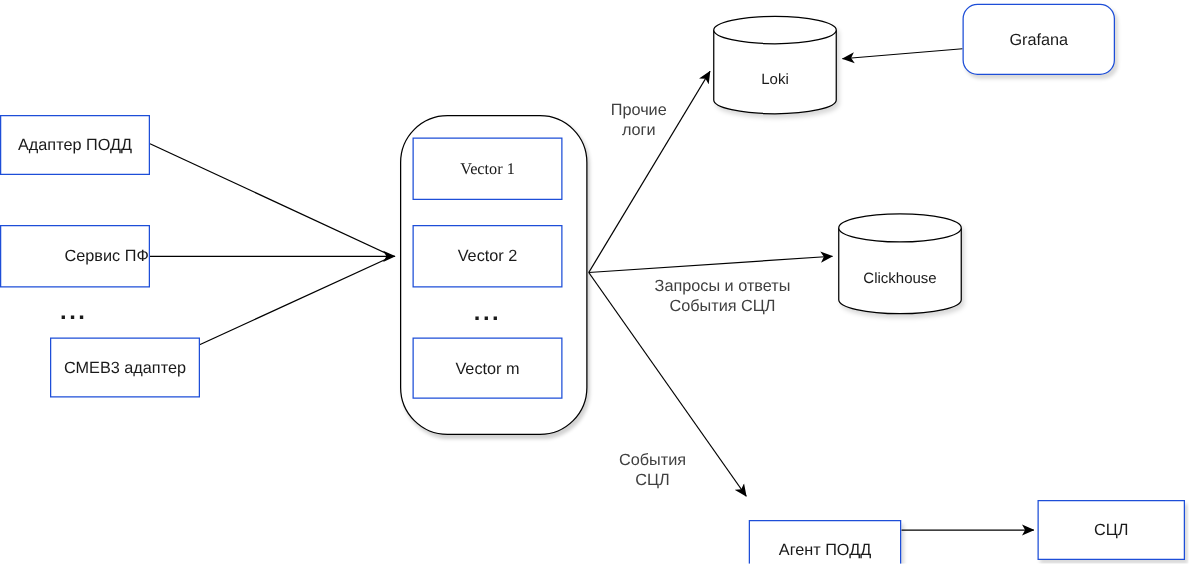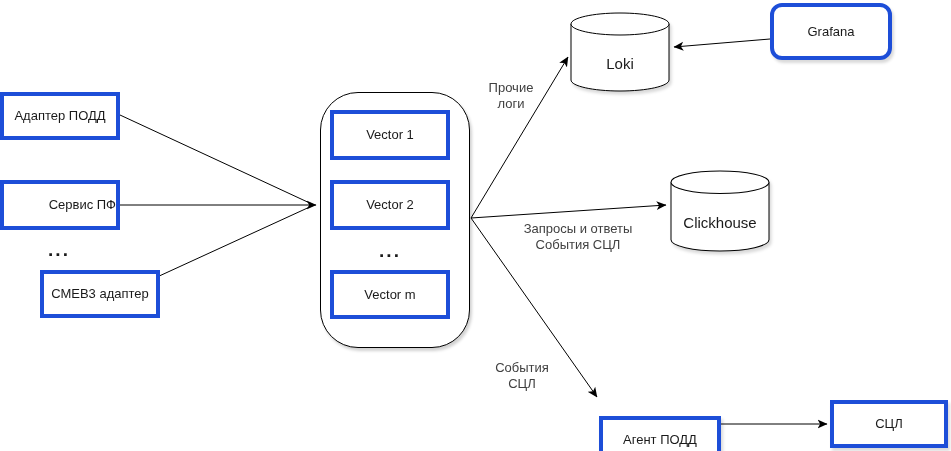--- a/index.html
+++ b/index.html
@@ -19,21 +19,21 @@
   .edges {
     position: absolute;
     left: 0; top: 0;
     width: 951px; height: 451px;
     pointer-events: none;
   }
   .node {
     position: absolute;
     box-sizing: border-box;
     background: #ffffff;
-    border: 4px solid #1d4ed8;
+    border: 1px solid #1d4ed8;
     display: flex;
     align-items: center;
     justify-content: center;
     font-size: 13px;
     text-align: center;
     line-height: 16px;
   }
   .rounded {
     border-radius: 12px;
   }
@@ -58,21 +58,21 @@
   }
   .cylinder .cyl-label {
     position: absolute;
     left: 0;
     top: 22px;
     right: 0;
     bottom: 0;
     display: flex;
     align-items: center;
     justify-content: center;
-    font-size: 15px;
+    font-size: 12px;
   }
   .ellipsis {
     position: absolute;
     text-align: center;
     font-size: 19px;
     font-weight: bold;
     letter-spacing: 2px;
     color: #1a1a1a;
     line-height: 14px;
   }
@@ -113,21 +113,21 @@
   </div>
   <div class="node" style="left:0px; top:180px; width:120px; height:50px;justify-content:flex-end;">
     <span>Сервис ПФ</span>
   </div>
   <div class="ellipsis" style="left:0px; top:243px; width:118px;">...</div>
   <div class="node" style="left:0px; top:270px; width:120px; height:48px;margin-left:40px;">
     <span>СМЕВ3 адаптер</span>
   </div>
 
   <div class="group-frame" style="left:320px; top:92px; width:150px; height:256px;"></div>
-  <div class="node" style="left:330px; top:110px; width:120px; height:50px;">
+  <div class="node" style="left:330px; top:110px; width:120px; height:50px;font-family:Liberation Serif, serif;">
     <span>Vector 1</span>
   </div>
   <div class="node" style="left:330px; top:180px; width:120px; height:50px;">
     <span>Vector 2</span>
   </div>
   <div class="ellipsis" style="left:330px; top:244px; width:120px;">...</div>
   <div class="node" style="left:330px; top:270px; width:120px; height:49px;">
     <span>Vector m</span>
   </div>
 

